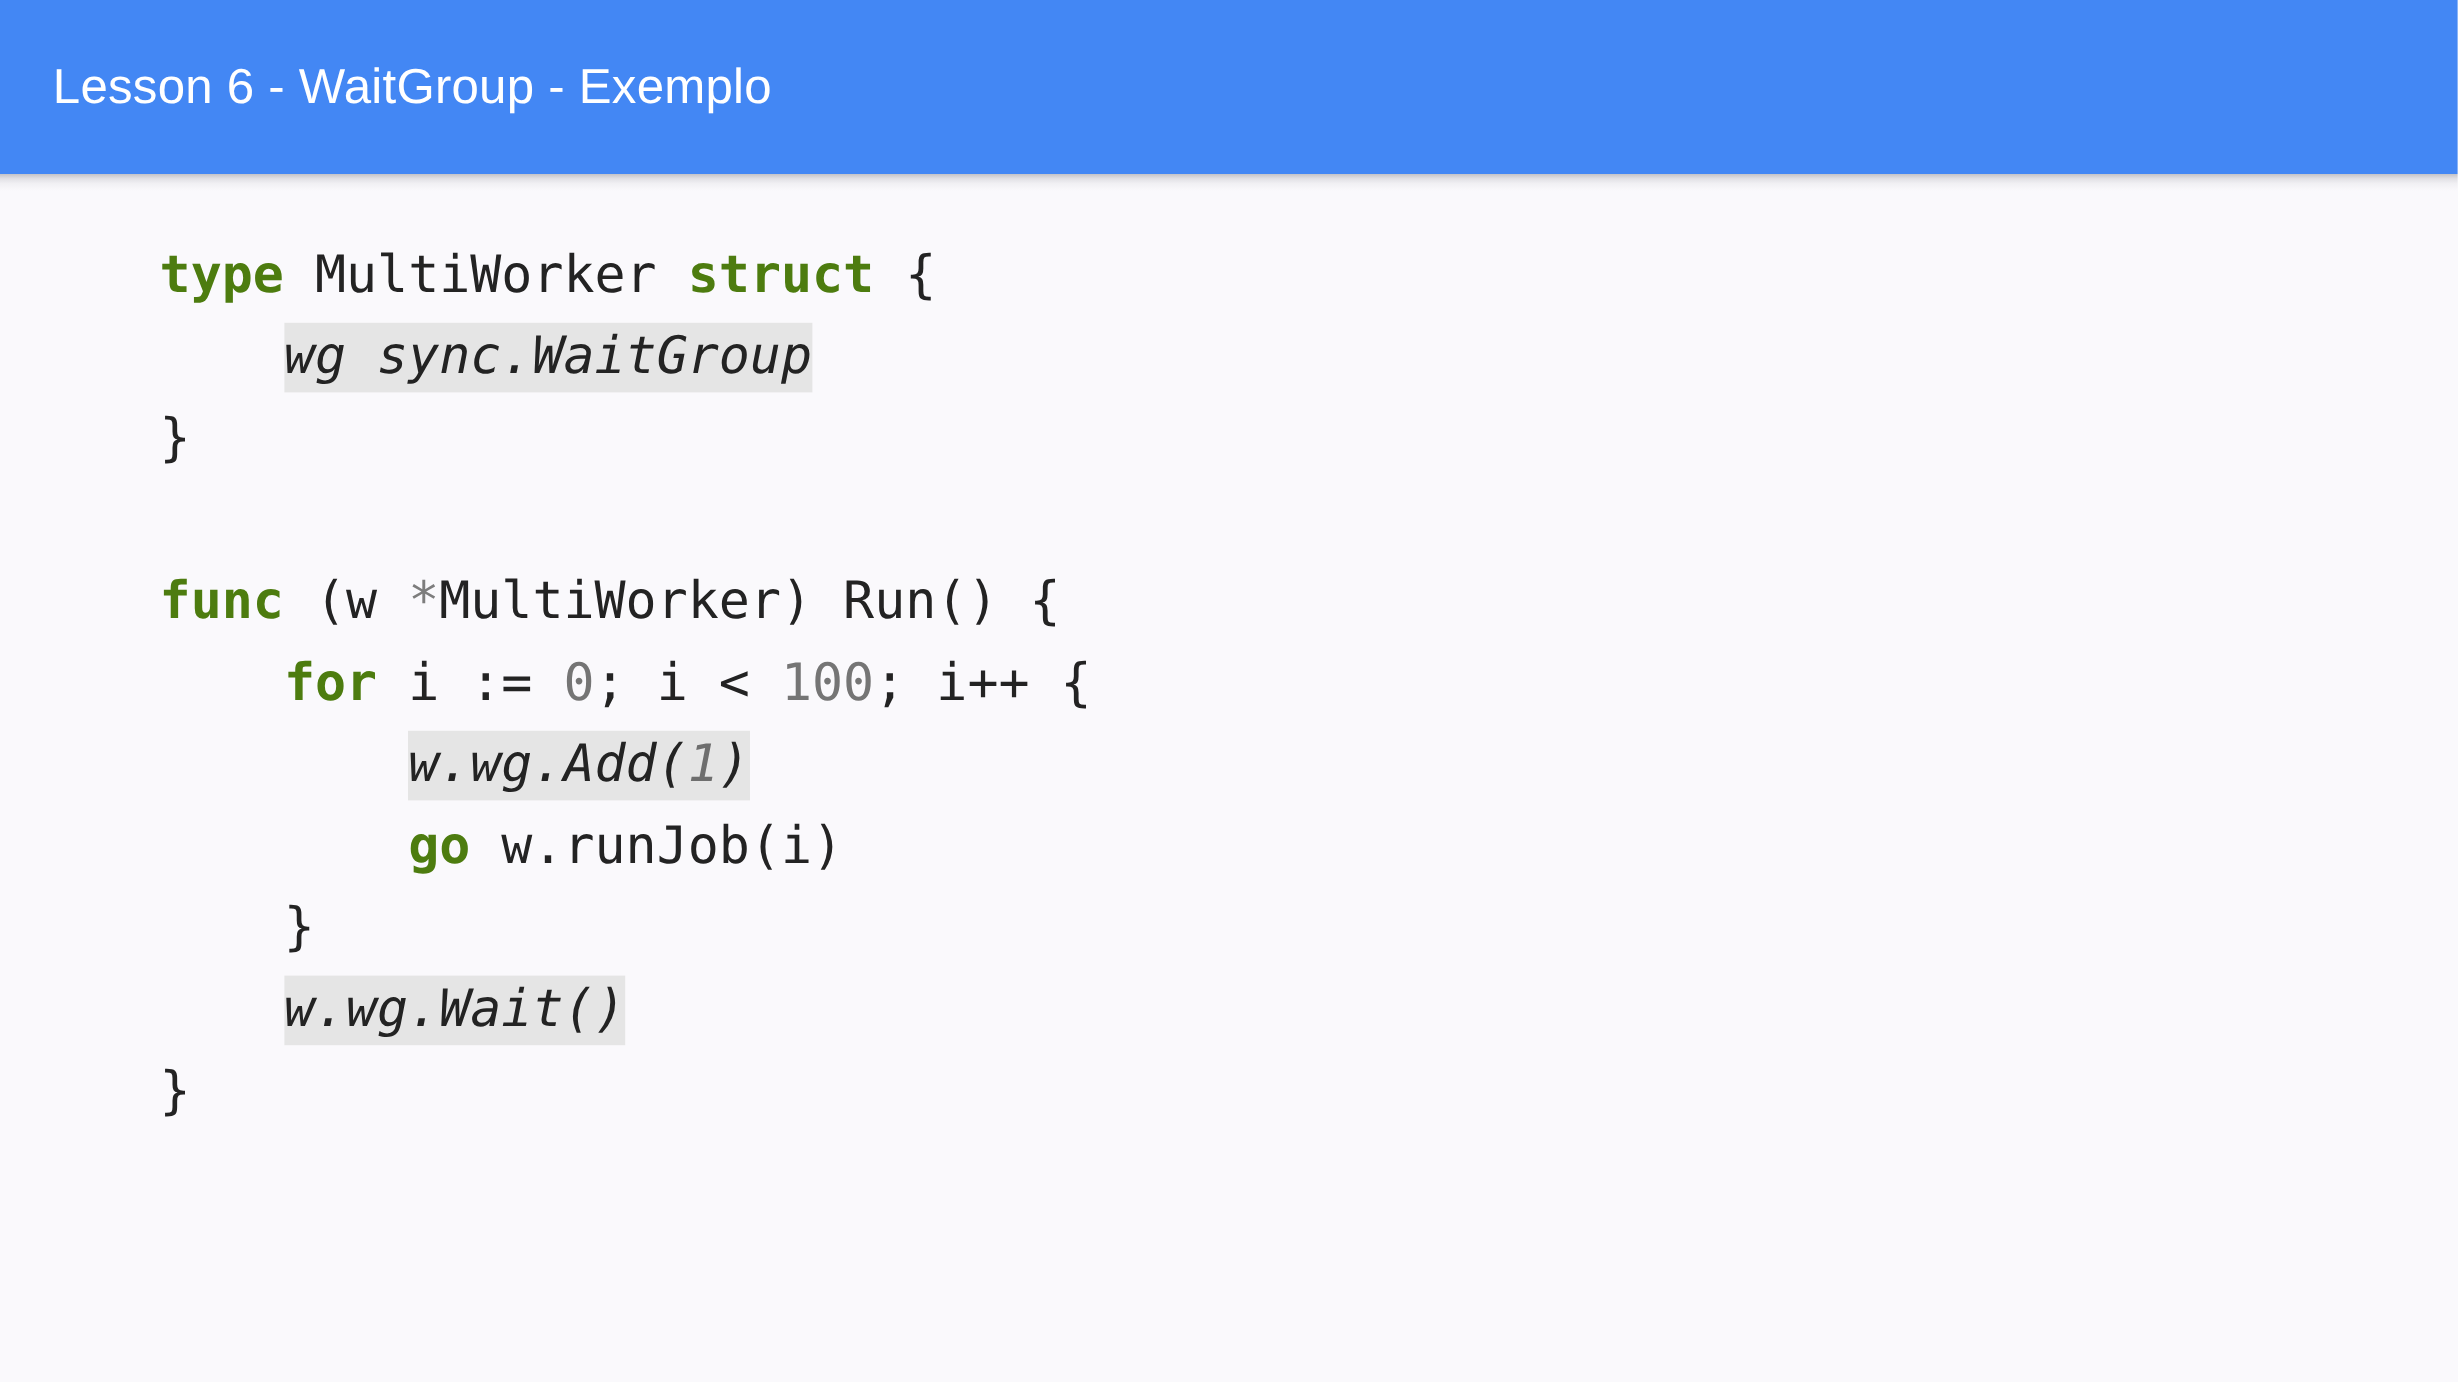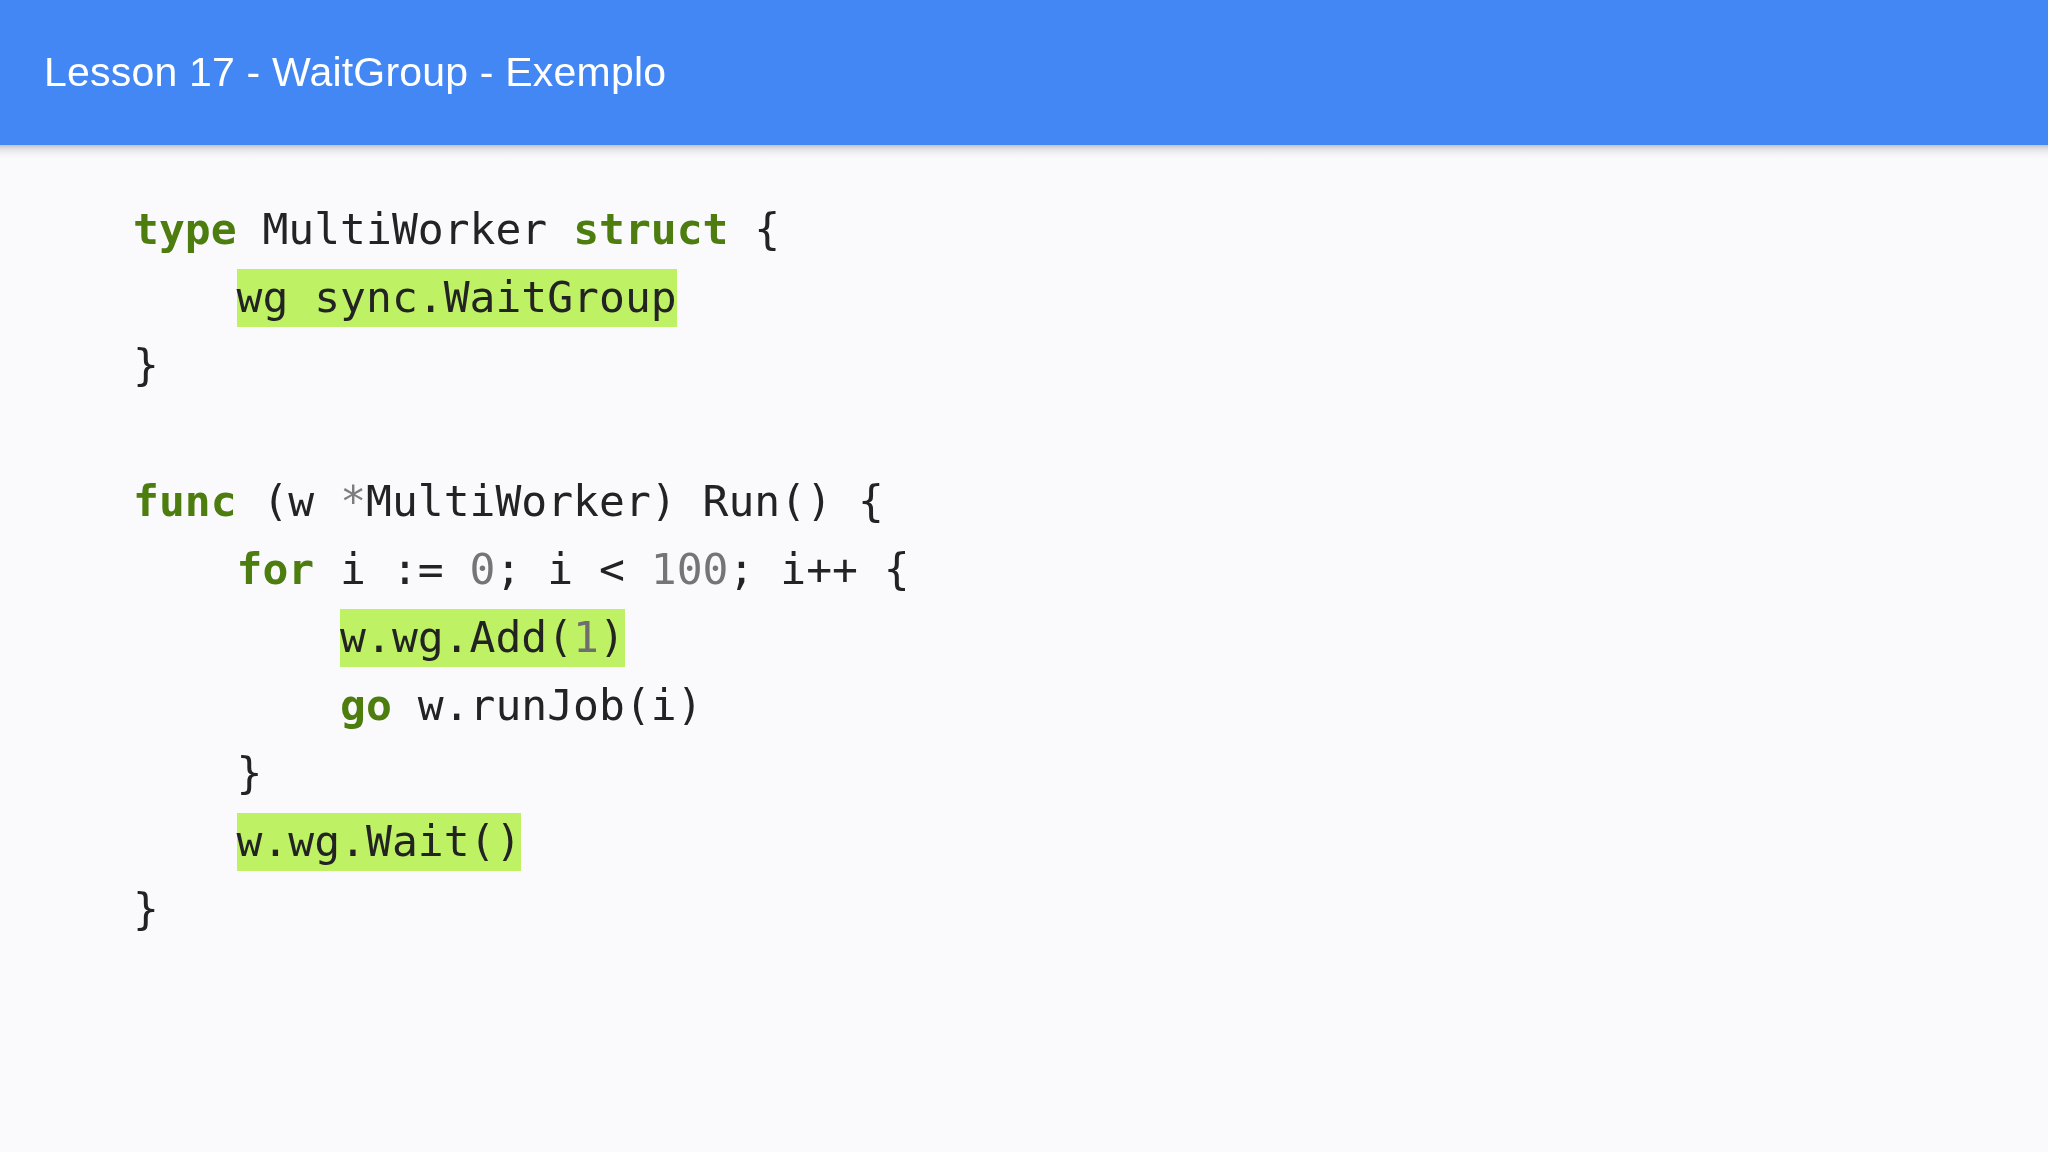--- a/index.html
+++ b/index.html
@@ -98,39 +98,40 @@
   .tok-op {
     color: #7d7d7d;
     font-weight: normal;
   }
   .tok-punc {
     color: #232323;
     font-weight: normal;
   }
   
   .hl {
-    background: #bef264;
+    background: #e5e5e5;
     font-weight: bold;
     color: #232323;
     padding: 3px 0 5px 0;
     box-decoration-break: clone;
+    font-style: italic;
     -webkit-box-decoration-break: clone;
   }
   .hl .tok-num {
     color: #6e6e6e;
     font-weight: normal;
   }
 </style>
 </head>
 <body style="background: rgb(250, 249, 252);">
 
 <div id="slide" style="background: rgb(250, 249, 252);">
 
   <div id="header-bar" style="background: rgb(67, 135, 244);">
-    <div id="header-title" style="color: rgb(255, 255, 255);">Lesson 17 - WaitGroup - Exemplo</div>
+    <div id="header-title" style="color: rgb(255, 255, 255);">Lesson 6 - WaitGroup - Exemplo</div>
   </div>
   <div id="header-shadow"></div>
 
   <div id="code-area">
     <div id="code-block"><div class="code-line"><span class="tok-kw">type</span><span class="tok-punc"> </span><span class="tok-id">MultiWorker</span><span class="tok-punc"> </span><span class="tok-kw">struct</span><span class="tok-punc"> {</span></div><div class="code-line"><span class="tok-punc">    </span><span class="hl"><span class="tok-id">wg sync.WaitGroup</span></span></div><div class="code-line"><span class="tok-punc">}</span></div><div class="code-line blank">&nbsp;</div><div class="code-line"><span class="tok-kw">func</span><span class="tok-punc"> (w </span><span class="tok-op">*</span><span class="tok-id">MultiWorker</span><span class="tok-punc">) Run() {</span></div><div class="code-line"><span class="tok-punc">    </span><span class="tok-kw">for</span><span class="tok-punc"> i := </span><span class="tok-num">0</span><span class="tok-punc">; i &lt; </span><span class="tok-num">100</span><span class="tok-punc">; i++ {</span></div><div class="code-line"><span class="tok-punc">        </span><span class="hl"><span class="tok-id">w.wg.Add(</span><span class="tok-num">1</span><span class="tok-id">)</span></span></div><div class="code-line"><span class="tok-punc">        </span><span class="tok-kw">go</span><span class="tok-id"> w.runJob(i)</span></div><div class="code-line"><span class="tok-punc">    }</span></div><div class="code-line"><span class="tok-punc">    </span><span class="hl"><span class="tok-id">w.wg.Wait()</span></span></div><div class="code-line"><span class="tok-punc">}</span></div></div>
   </div>
 
 </div>
 
 </body></html>

